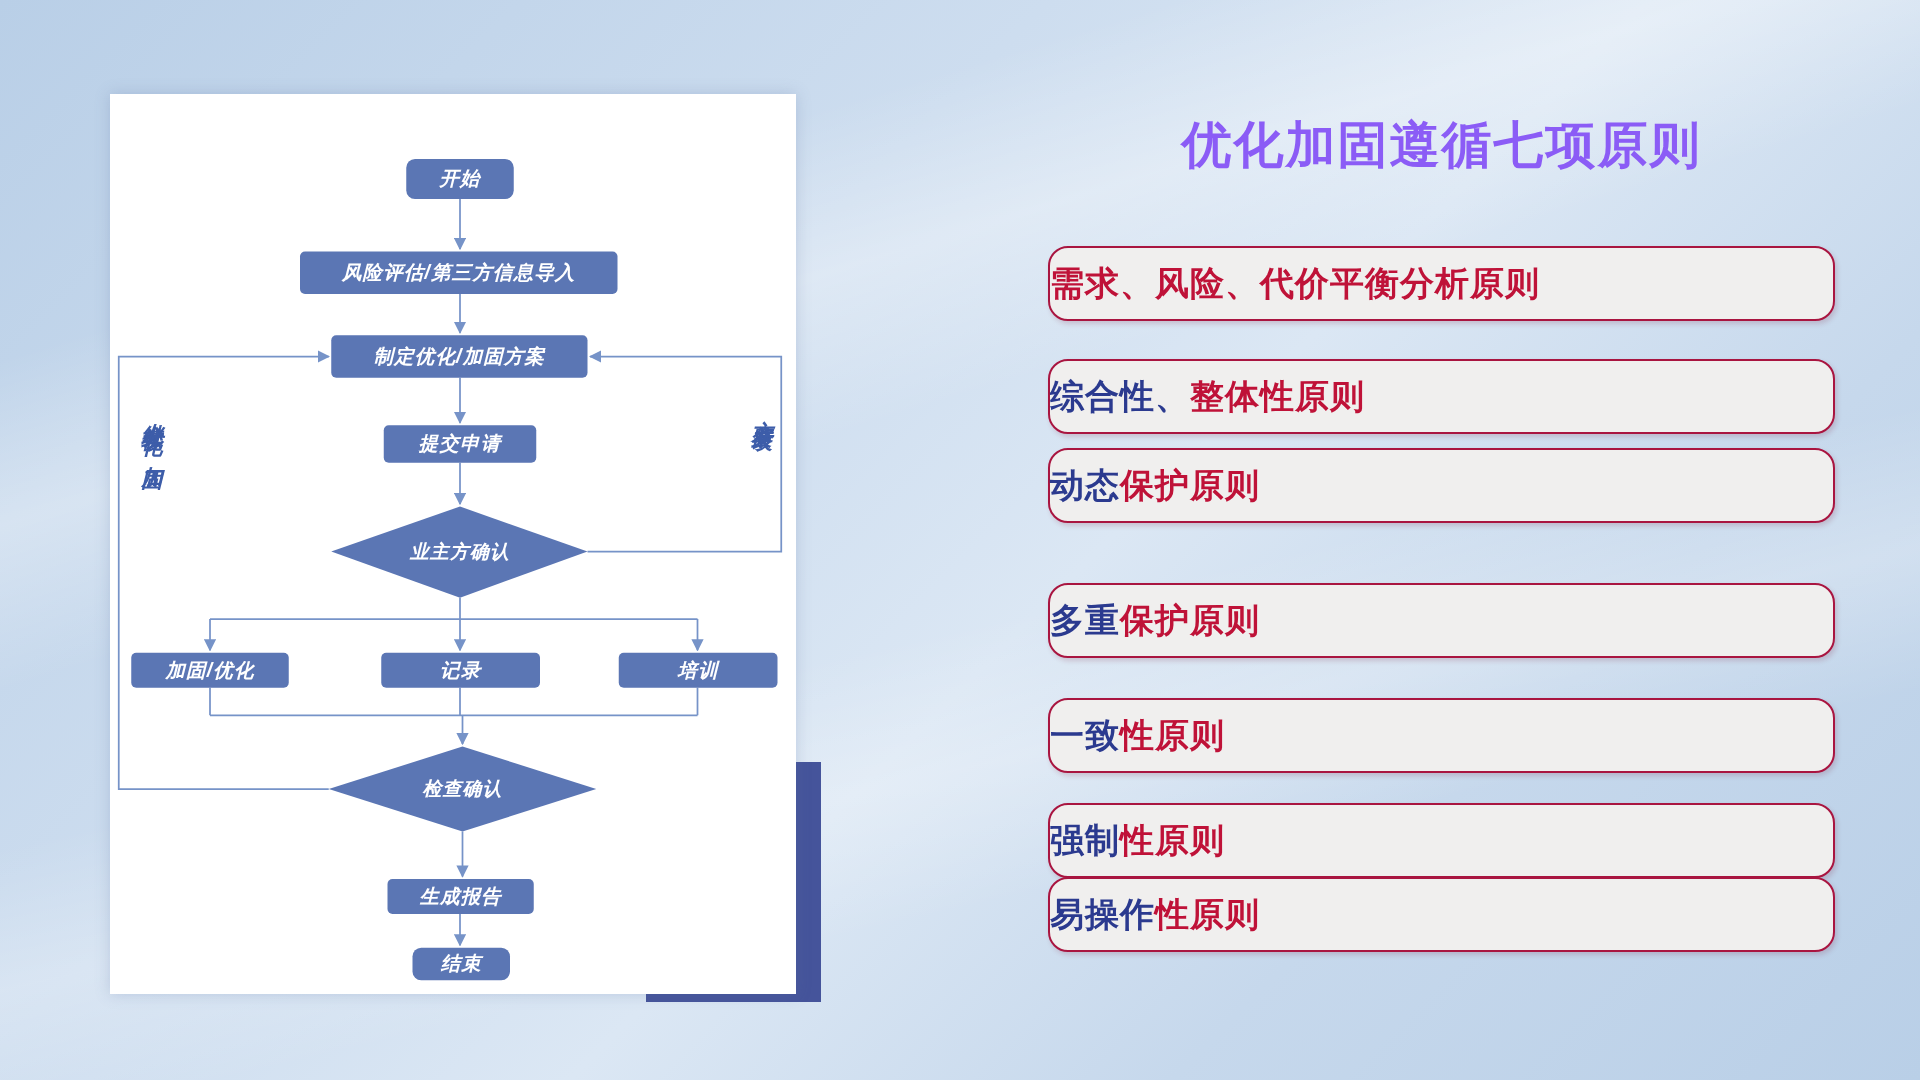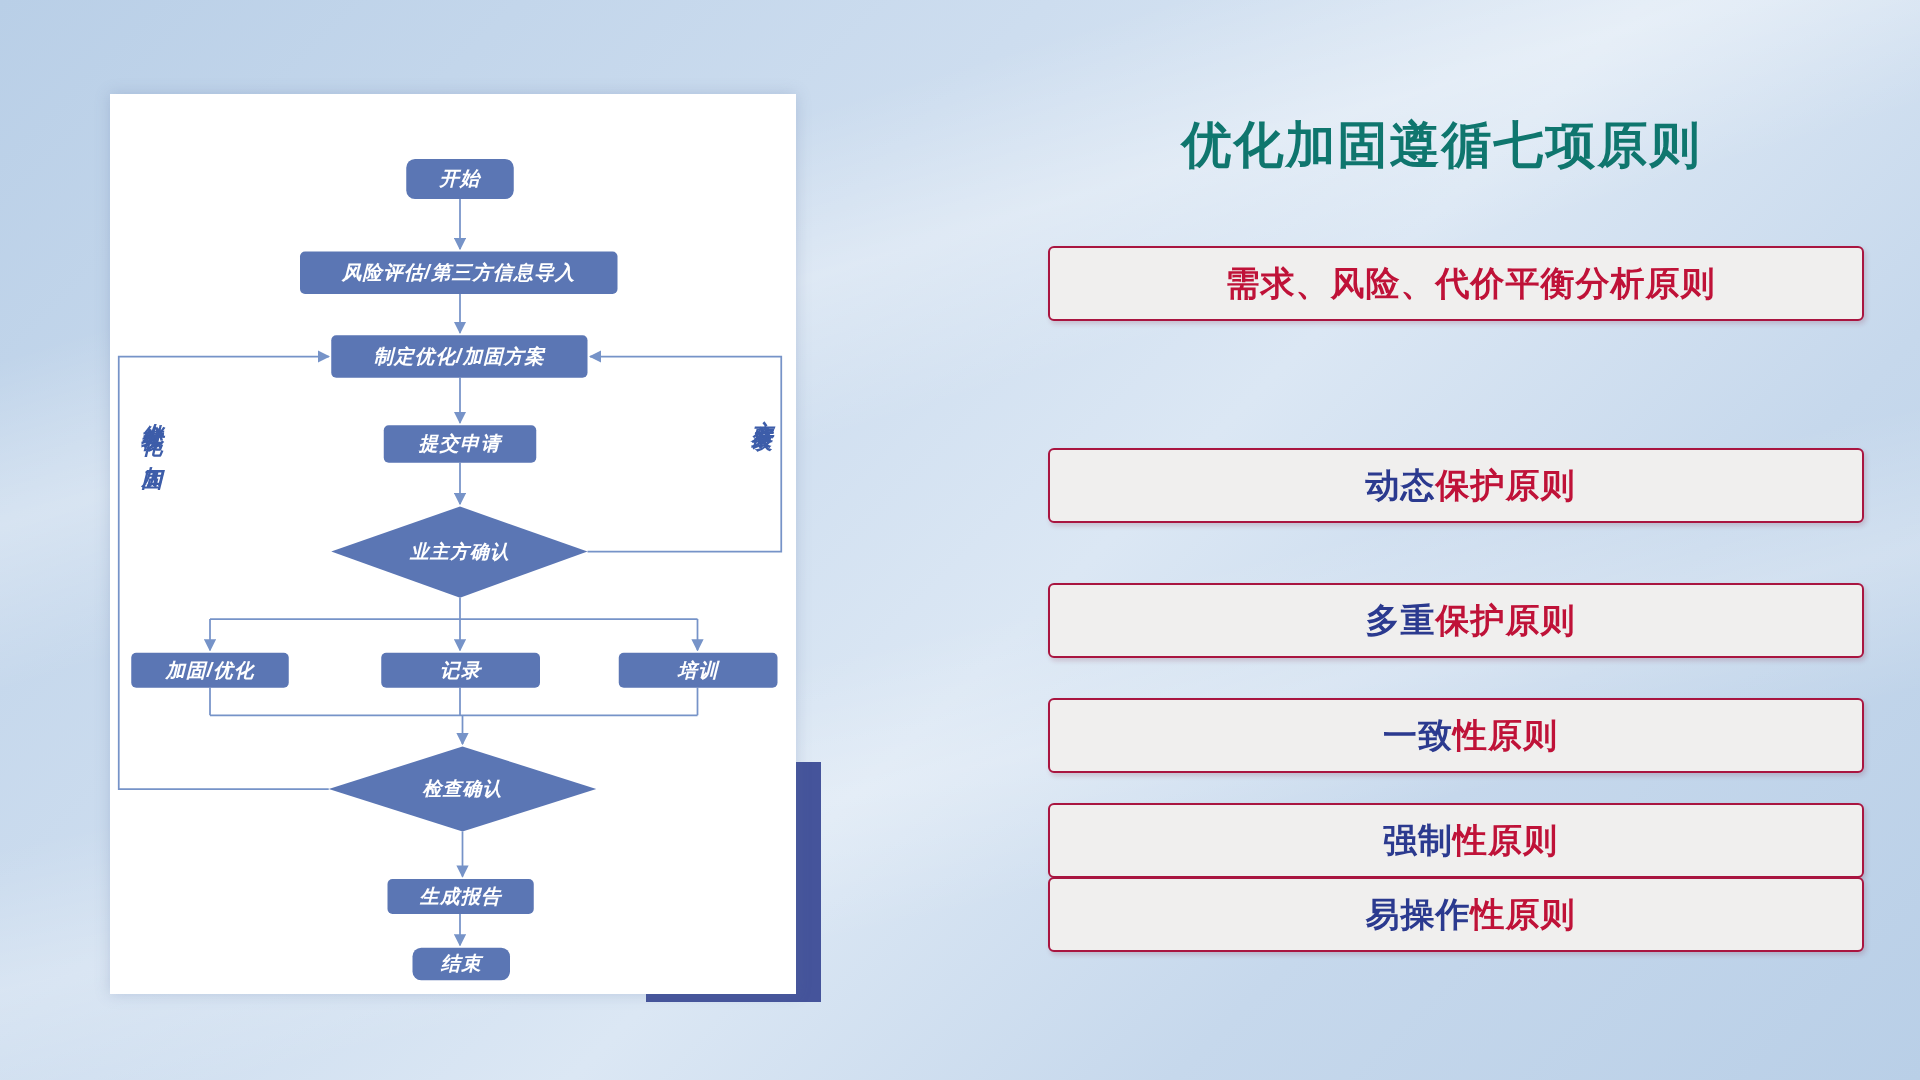--- a/index.html
+++ b/index.html
@@ -41,25 +41,25 @@
   .d-check{left:192px;top:547px;width:180px;}
 
   .vlabel{position:absolute;writing-mode:vertical-lr;text-orientation:upright;color:#3d5da9;
           font-weight:bold;font-size:17px;letter-spacing:3px;}
   .v-left{left:22px;top:250px;}
   .v-right{left:510px;top:247px;}
 
   
   .right-panel{position:absolute;left:1048px;top:0;width:787px;height:1080px;}
   .title{position:absolute;left:0;right:0;top:112px;margin:0;text-align:center;
-         font-size:50px;font-weight:bold;color:#0f766e;letter-spacing:2px;}
+         font-size:50px;font-weight:bold;color:#8b5cf6;letter-spacing:2px;}
   .pbox{position:absolute;left:0;width:783px;height:71px;background:#f0efee;
-        border:2px solid #a91540;border-radius:6px;display:flex;align-items:center;justify-content:center;
+        border:2px solid #a91540;border-radius:20px;display:flex;align-items:center;justify-content:flex-start;
         font-size:34px;font-weight:600;letter-spacing:1px;
-        box-shadow:2px 3px 5px rgba(120,20,50,.18);padding-left:29px;}
+        box-shadow:2px 3px 5px rgba(120,20,50,.18);}
   .p0{top:246px}.p1{top:359px}.p2{top:448px}.p3{top:583px}.p4{top:698px}.p5{top:803px}.p6{top:877px}
   .pblue{color:#2b3a8f}
   .pred{color:#bf1238}
 </style>
 </head>
 <body>
 
 <div class="bg-streak s1"></div>
 <div class="bg-streak s2"></div>
 
@@ -114,20 +114,24 @@
   </div>
 </div>
 
 <div class="right-panel">
   <h1 class="title">优化加固遵循七项原则</h1>
 
   <div class="pbox p0">
     <span class="pblue"></span>
       <span class="pred">需求、风险、代价平衡分析原则</span>
   </div>
+  <div class="pbox p1">
+    <span class="pblue">综合性、</span>
+      <span class="pred">整体性原则</span>
+  </div>
   <div class="pbox p2">
     <span class="pblue">动态</span>
       <span class="pred">保护原则</span>
   </div>
   <div class="pbox p3">
     <span class="pblue">多重</span>
       <span class="pred">保护原则</span>
   </div>
   <div class="pbox p4">
     <span class="pblue">一致</span>

